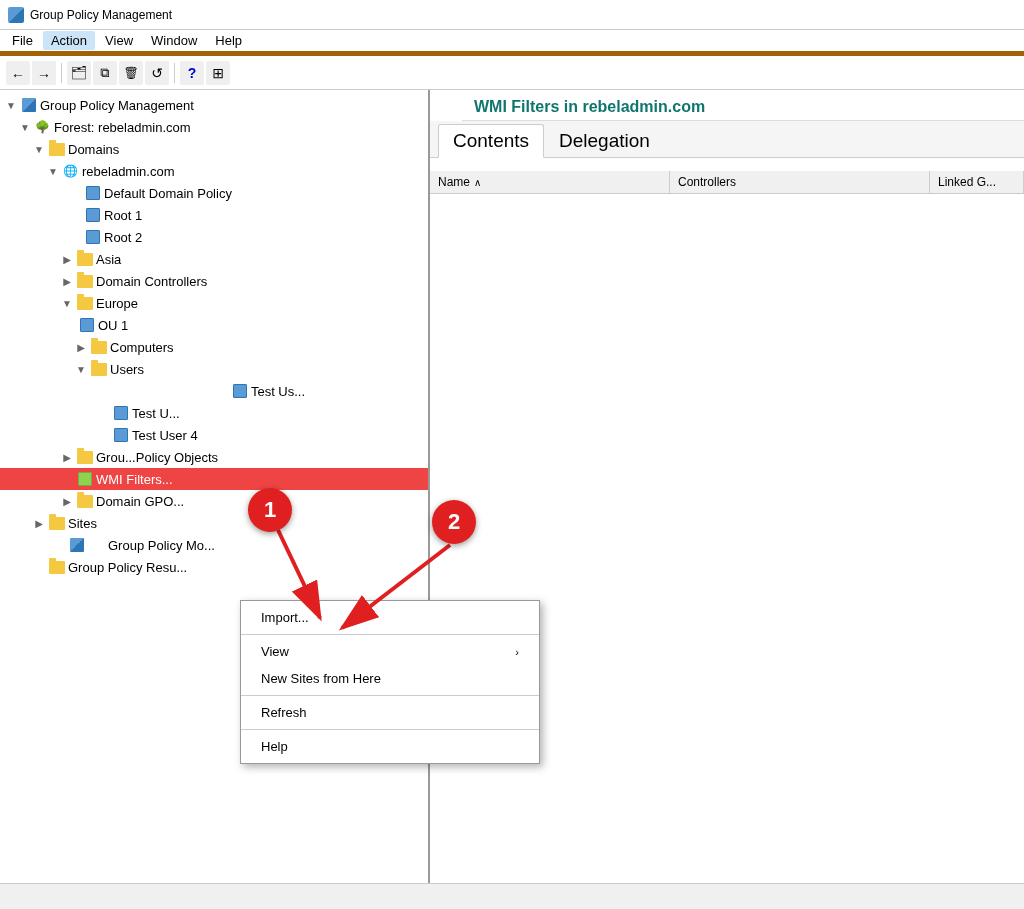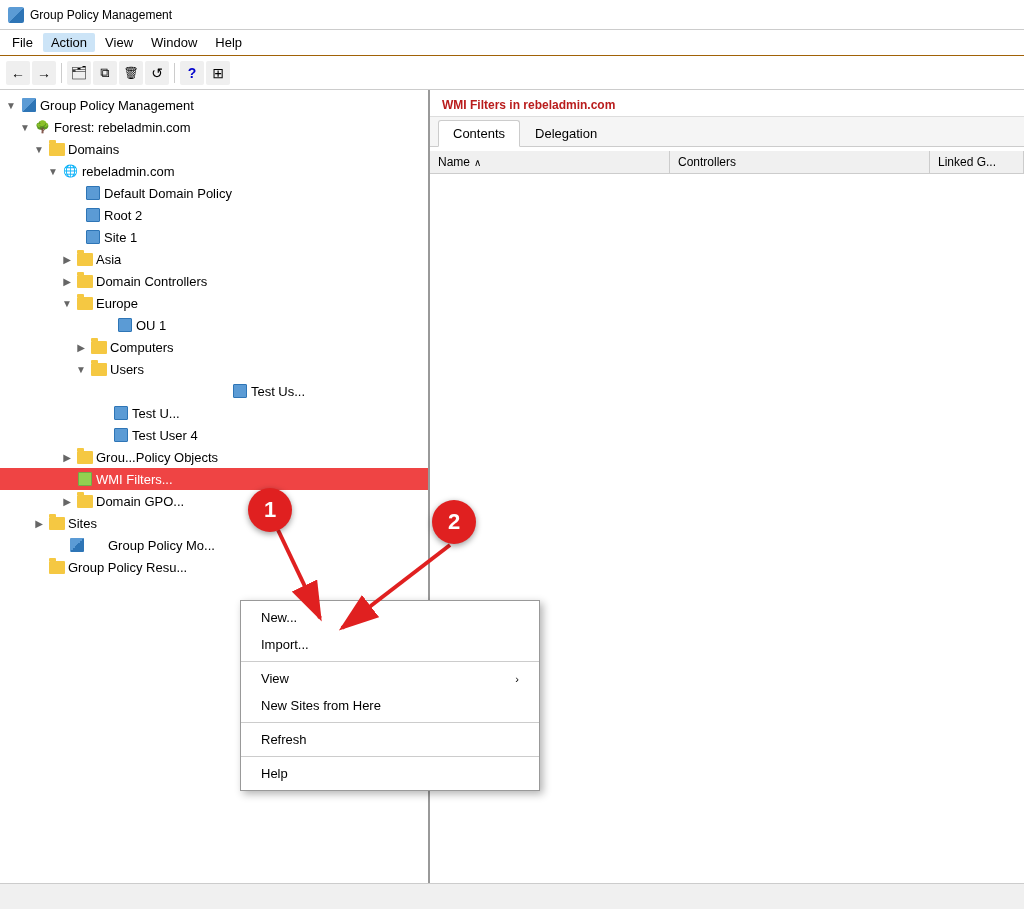--- a/index.html
+++ b/index.html
@@ -31,21 +31,21 @@
       font-size: 12px;
       color: #000;
     }
 
     
     .menu-bar {
       background: #fff;
       display: flex;
       align-items: center;
       padding: 2px 4px;
-      border-bottom: 1px solid #a16207;
+      border-bottom: 5px solid #a16207;
       height: 26px;
       gap: 2px;
     }
     .menu-item {
       padding: 2px 8px;
       cursor: pointer;
       font-size: 13px;
       border-radius: 2px;
     }
     .menu-item.active { background: #cce4f7; }
@@ -146,36 +146,37 @@
     .right-panel {
       flex: 1;
       background: #fff;
       display: flex;
       flex-direction: column;
       overflow: hidden;
     }
 
     .panel-title {
       padding: 8px 12px 4px;
-      font-size: 12px;
+      font-size: 16px;
       font-weight: bold;
-      color: #b91c1c;
+      color: #0f766e;
       border-bottom: 1px solid #ddd;
+      margin-left: 32px;
     }
 
     .tabs-bar {
       display: flex;
       border-bottom: 1px solid #ccc;
       background: #f5f5f5;
       padding: 0 8px;
     }
     .tab {
       padding: 5px 14px;
       cursor: pointer;
-      font-size: 13px;
+      font-size: 19px;
       border: 1px solid transparent;
       border-bottom: none;
       margin-top: 3px;
       border-radius: 3px 3px 0 0;
     }
     .tab.active {
       background: #fff;
       border-color: #ccc;
       border-bottom: 1px solid #fff;
       margin-bottom: -1px;
@@ -183,21 +184,21 @@
 
     .table-area {
       flex: 1;
       overflow: auto;
     }
     .table-header {
       display: flex;
       background: #f0f0f0;
       border-bottom: 1px solid #ccc;
       position: sticky;
-      top: 4px;
+      top: 13px;
     }
     .col-header {
       padding: 4px 8px;
       font-size: 12px;
       font-weight: normal;
       border-right: 1px solid #ccc;
       display: flex;
       align-items: center;
       gap: 4px;
     }
@@ -381,36 +382,36 @@
     </div>
 
     <div class="tree-item" style="padding-left:68px;">
       <span class="expand-icon" style="visibility:hidden;">▶</span>
       <span class="tree-icon">
           <div class="gpo-icon"></div>
         </span>
       <span class="tree-label">Default Domain Policy</span>
     </div>
 
-
     <div class="tree-item" style="padding-left:68px;">
       <span class="expand-icon" style="visibility:hidden;">▶</span>
       <span class="tree-icon">
           <div class="gpo-icon"></div>
         </span>
+      <span class="tree-label">Root 1</span>
+    </div>
+
+    <div class="tree-item" style="padding-left:68px;">
+      <span class="expand-icon" style="visibility:hidden;">▶</span>
+      <span class="tree-icon">
+          <div class="gpo-icon"></div>
+        </span>
       <span class="tree-label">Root 2</span>
     </div>
 
-    <div class="tree-item" style="padding-left:68px;">
-      <span class="expand-icon" style="visibility:hidden;">▶</span>
-      <span class="tree-icon">
-          <div class="gpo-icon"></div>
-        </span>
-      <span class="tree-label">Site 1</span>
-    </div>
 
     <div class="tree-item" style="padding-left:60px;">
       <span class="expand-icon">▶</span>
       <span class="tree-icon">
           <div class="folder-yellow"></div>
         </span>
       <span class="tree-label">Asia</span>
     </div>
 
     <div class="tree-item" style="padding-left:60px;">
@@ -422,21 +423,21 @@
     </div>
 
     <div class="tree-item" style="padding-left:60px;">
       <span class="expand-icon">▼</span>
       <span class="tree-icon">
           <div class="folder-yellow"></div>
         </span>
       <span class="tree-label">Europe</span>
     </div>
 
-    <div class="tree-item" style="padding-left:100px;">
+    <div class="tree-item" style="padding-left:62px;">
       <span class="expand-icon" style="visibility:hidden;">▶</span>
       <span class="tree-icon">
           <div class="gpo-icon"></div>
         </span>
       <span class="tree-label">OU 1</span>
     </div>
 
     <div class="tree-item" style="padding-left:74px;">
       <span class="expand-icon">▶</span>
       <span class="tree-icon">
@@ -546,23 +547,20 @@
         <div class="col-header">Linked G...</div>
       </div>
     </div>
   </div>
 
 </div>
 
 <div class="status-bar"></div>
 
 <div class="context-menu" style="left: 240px; top: 600px;">
-  <div class="ctx-item">
-    <span>New...</span>
-  </div>
   <div class="ctx-item">
     <span>Import...</span>
   </div>
   <div class="ctx-separator"></div>
   <div class="ctx-item">
     <span>View</span>
     <span class="ctx-arrow">›</span>
   </div>
   <div class="ctx-item">
     <span>New Sites from Here</span>

